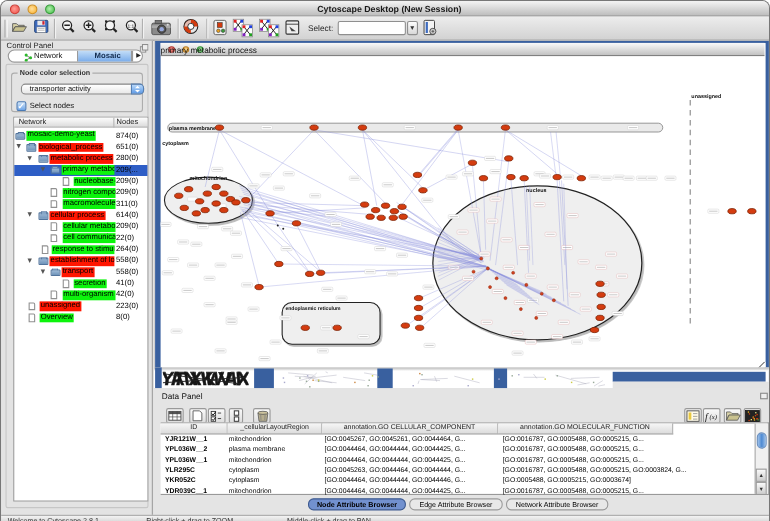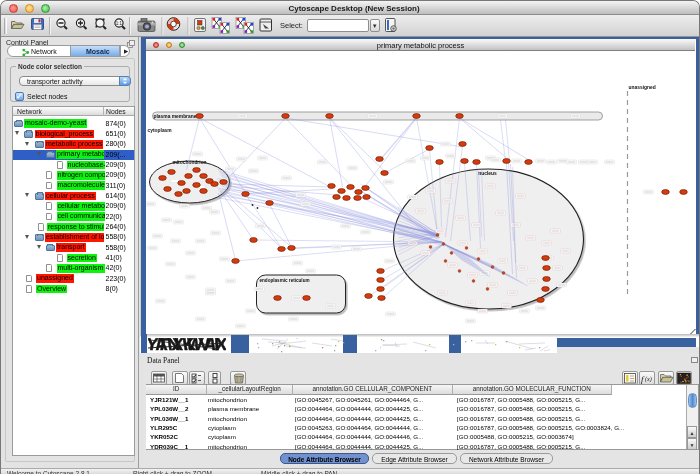--- a/index.html
+++ b/index.html
@@ -36,21 +36,21 @@
 .trow .cnt{position:absolute;left:92.5px;top:1.2px;color:#000;}
 .arr{position:absolute;top:2.5px;width:0;height:0;border-left:2.8px solid transparent;border-right:2.8px solid transparent;border-top:4px solid #555;}
 .fold{position:absolute;top:2.2px;width:9px;height:6.5px;background:linear-gradient(#9db9d6,#6f94ba);border:0.5px solid #52749c;border-radius:1px;}.fold:before{content:"";position:absolute;left:0.5px;top:-1.8px;width:4px;height:1.5px;background:#87a7c8;border:0.5px solid #52749c;border-bottom:none;border-radius:1px 1px 0 0;}
 .file{position:absolute;top:1px;width:6px;height:7.8px;background:#fff;border:0.6px solid #909090;border-radius:0 1.5px 0 0;}
 
 #mdi{position:absolute;left:139px;top:36px;width:561px;height:316px;background:#cfcfcf;overflow:hidden;}
 
 #status{position:absolute;left:0;top:467px;width:700px;height:7px;background:linear-gradient(#f3f3f3,#d6d6d6);border-top:1px solid #aaa;font-size:6.5px;color:#333;}
 
 #dpanel{position:absolute;left:139px;top:352px;width:561px;height:115px;background:#e4e4e4;}
-#dptitle{position:absolute;left:7px;top:2.5px;font-size:7.5px;color:#111;font-family:Liberation Serif, serif;}
+#dptitle{position:absolute;left:7px;top:2.5px;font-size:7.5px;color:#111;}
 .dbtn{position:absolute;top:18px;width:16px;height:14px;background:linear-gradient(#fafafa,#ddd);border:1px solid #999;border-radius:2px;}
 #dtable{position:absolute;left:6px;top:31px;width:553px;height:66px;background:#fff;border:1px solid #999;border-left:none;}
 .dhead{position:absolute;top:0;height:9.5px;background:linear-gradient(#f6f6f6,#dcdcdc);border-right:1px solid #b0b0b0;border-bottom:1px solid #999;font-size:6.3px;color:#222;text-align:center;line-height:8px;white-space:nowrap;overflow:hidden;}
 .drow{position:absolute;font-size:6.2px;color:#000;white-space:nowrap;height:9.3px;line-height:9.3px;}
 #dscroll{position:absolute;left:540px;top:0px;width:12px;height:64px;background:#f0f0f0;border-left:1px solid #aaa;}
 .dtab{position:absolute;top:100px;height:11px;border-radius:5px;font-size:6.5px;line-height:11px;text-align:center;color:#000;}
 </style></head><body>
 <div id="win">
   <div id="titlebar">
     <div class="mbtn" style="left:8px;background:radial-gradient(circle at 3px 3px,#ff9d95,#ef4b43);border:0.5px solid #ce3a32;"></div>
@@ -279,21 +279,21 @@
           </div>
       </div>
     </div>
   </div>
   <div id="mdi">
       <div id="fwin" style="position:absolute;left:1px;top:0;width:560px;height:310px;background:#fff;border-left:5.5px solid #39609f;border-right:5.5px solid #39609f;border-top:2px solid #39609f;border-bottom:9px solid #39609f;">
         <div id="ftitle" style="position:absolute;left:0;top:0;width:549px;height:12px;background:linear-gradient(#fafafa,#c2c2c2);border-bottom:1px solid #808080;">
           <span style="position:absolute;left:7px;top:3px;width:6px;height:6px;border-radius:50%;background:radial-gradient(circle at 2px 2px,#ff9f97,#e8453c);border:0.5px solid #b03028;"></span>
           <span style="position:absolute;left:20px;top:3px;width:6px;height:6px;border-radius:50%;background:radial-gradient(circle at 2px 2px,#ffdf9e,#f0a32a);border:0.5px solid #bb7d20;"></span>
           <span style="position:absolute;left:33px;top:3px;width:6px;height:6px;border-radius:50%;background:radial-gradient(circle at 2px 2px,#b8efb0,#48b548);border:0.5px solid #2f8f33;"></span>
-          <div style="position:absolute;left:0;right:0;top:2px;text-align:center;font-size:7.5px;color:#111;">primary metabolic process</div>
+          <div style="position:absolute;left:0;right:0;top:2px;text-align:left;font-size:7.5px;color:#111;">primary metabolic process</div>
         </div>
         <svg style="position:absolute;left:0px;top:12px;" width="549" height="287" viewBox="145.5 50 549 287">
           <defs>
             <filter id="ds" x="-20%" y="-20%" width="150%" height="150%">
               <feDropShadow dx="1.6" dy="1.8" stdDeviation="0.7" flood-color="#555" flood-opacity="0.4"></feDropShadow>
             </filter>
           </defs>
           <rect x="152" y="111" width="450" height="8" rx="4" fill="#eaeaea" stroke="#8a8a8a" stroke-width="0.8"></rect>
           <text x="153" y="117" font-size="4.9" font-weight="bold" fill="#111">plasma membrane</text>
           <ellipse cx="189" cy="181" rx="40" ry="21" fill="#efefef" stroke="#222" stroke-width="1" filter="url(#ds)"></ellipse>

